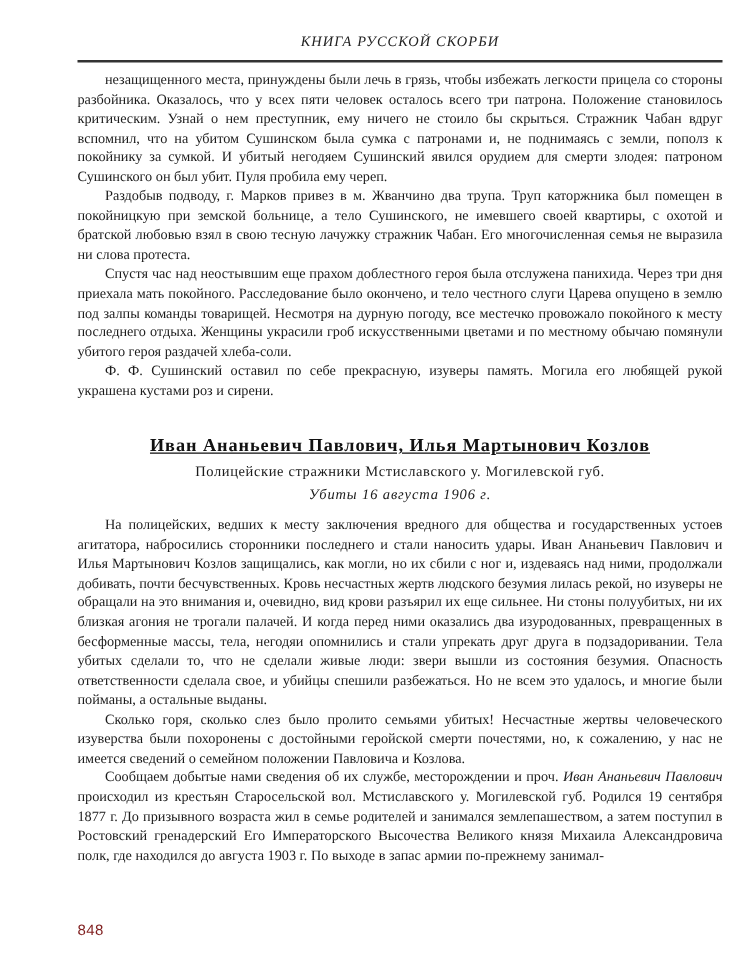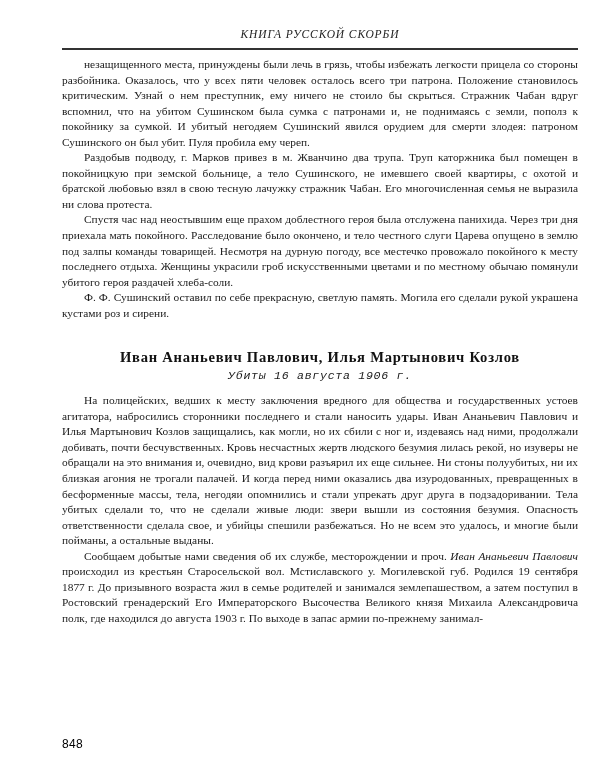--- a/index.html
+++ b/index.html
@@ -70,77 +70,79 @@
     margin-bottom: 6px;
     text-align: center;
   }
   .section-title {
     font-size: 14.6px;
     font-weight: bold;
     letter-spacing: 0.75px;
     line-height: 20px;
     color: #111;
     white-space: nowrap;
+    text-decoration: underline;
   }
   .section-sub1 {
     font-size: 11.6px;
     letter-spacing: 0.5px;
     line-height: 18px;
     margin-top: 2px;
     color: #1b1b1b;
     white-space: nowrap;
   }
   .section-sub2 {
     font-size: 11.6px;
     font-style: italic;
     letter-spacing: 0.7px;
     line-height: 18px;
     margin-top: 0px;
     margin-bottom: 8px;
     color: #1b1b1b;
     white-space: nowrap;
-    font-family: Liberation Mono, monospace;
   }
 
   
   .folio {
     position: absolute;
     left: 42px;
     bottom: 26px;
     font-family: "Liberation Sans", "DejaVu Sans", sans-serif;
     font-size: 12px;
-    color: #000000;
+    color: #7f1d1d;
     letter-spacing: 0.3px;
   }
 </style>
 </head>
 <body>
 
 <div class="page">
 
   <div class="running-head">КНИГА РУССКОЙ СКОРБИ</div>
 
   <div class="head-rule"></div>
 
   <div class="textblock">
 
     <div>
       <p class="body">незащищенного места, принуждены были лечь в грязь, чтобы избежать легкости прицела со стороны разбойника. Оказалось, что у всех пяти человек осталось всего три патрона. Положение становилось критическим. Узнай о нем преступник, ему ничего не стоило бы скрыться. Стражник Чабан вдруг вспомнил, что на убитом Сушинском была сумка с патронами и, не поднимаясь с земли, пополз к покойнику за сумкой. И убитый негодяем Сушинский явился орудием для смерти злодея: патроном Сушинского он был убит. Пуля пробила ему череп.</p>
       <p class="body">Раздобыв подводу, г. Марков привез в м. Жванчино два трупа. Труп каторжника был помещен в покойницкую при земской больнице, а тело Сушинского, не имевшего своей квартиры, с охотой и братской любовью взял в свою тесную лачужку стражник Чабан. Его многочисленная семья не выразила ни слова протеста.</p>
       <p class="body">Спустя час над неостывшим еще прахом доблестного героя была отслужена панихида. Через три дня приехала мать покойного. Расследование было окончено, и тело честного слуги Царева опущено в землю под залпы команды товарищей. Несмотря на дурную погоду, все местечко провожало покойного к месту последнего отдыха. Женщины украсили гроб искусственными цветами и по местному обычаю помянули убитого героя раздачей хлеба-соли.</p>
-      <p class="body">Ф. Ф. Сушинский оставил по себе прекрасную, светлую память. Могила его сделали рукой украшена кустами роз и сирени.</p>
+      <p class="body">Ф. Ф. Сушинский оставил по себе прекрасную, изуверы память. Могила его любящей рукой украшена кустами роз и сирени.</p>
     </div>
 
     <div class="section">
       <div class="section-title">Иван Ананьевич Павлович, Илья Мартынович Козлов</div>
+      <div class="section-sub1">Полицейские стражники Мстиславского у. Могилевской губ.</div>
       <div class="section-sub2">Убиты 16 августа 1906 г.</div>
     </div>
 
     <div id="article-body">
         <p class="body"><span>На полицейских, ведших к месту заключения вредного для общества и государственных устоев агитатора, набросились сторонники последнего и стали наносить удары. Иван Ананьевич Павлович и Илья Мартынович Козлов защищались, как могли, но их сбили с ног и, издеваясь над ними, продолжали добивать, почти бесчувственных. Кровь несчастных жертв людского безумия лилась рекой, но изуверы не обращали на это внимания и, очевидно, вид крови разъярил их еще сильнее. Ни стоны полуубитых, ни их близкая агония не трогали палачей. И когда перед ними оказались два изуродованных, превращенных в бесформенные массы, тела, негодяи опомнились и стали упрекать друг друга в подзадоривании. Тела убитых сделали то, что не сделали живые люди: звери вышли из состояния безумия. Опасность ответственности сделала свое, и убийцы спешили разбежаться. Но не всем это удалось, и многие были пойманы, а остальные выданы.</span></p>
+        <p class="body"><span>Сколько горя, сколько слез было пролито семьями убитых! Несчастные жертвы человеческого изуверства были похоронены с достойными геройской смерти почестями, но, к сожалению, у нас не имеется сведений о семейном положении Павловича и Козлова.</span></p>
         <p class="body"><span>Сообщаем добытые нами сведения об их службе, месторождении и проч. </span><span class="it">Иван Ананьевич Павлович</span><span> происходил из крестьян Старосельской вол. Мстиславского у. Могилевской губ. Родился 19 сентября 1877 г. До призывного возраста жил в семье родителей и занимался землепашеством, а затем поступил в Ростовский гренадерский Его Императорского Высочества Великого князя Михаила Александровича полк, где находился до августа 1903 г. По выходе в запас армии по-прежнему занимал-</span></p>
       </div>
 
   </div>
 
   <div class="folio">848</div>
 
 </div>
 
 </body></html>

